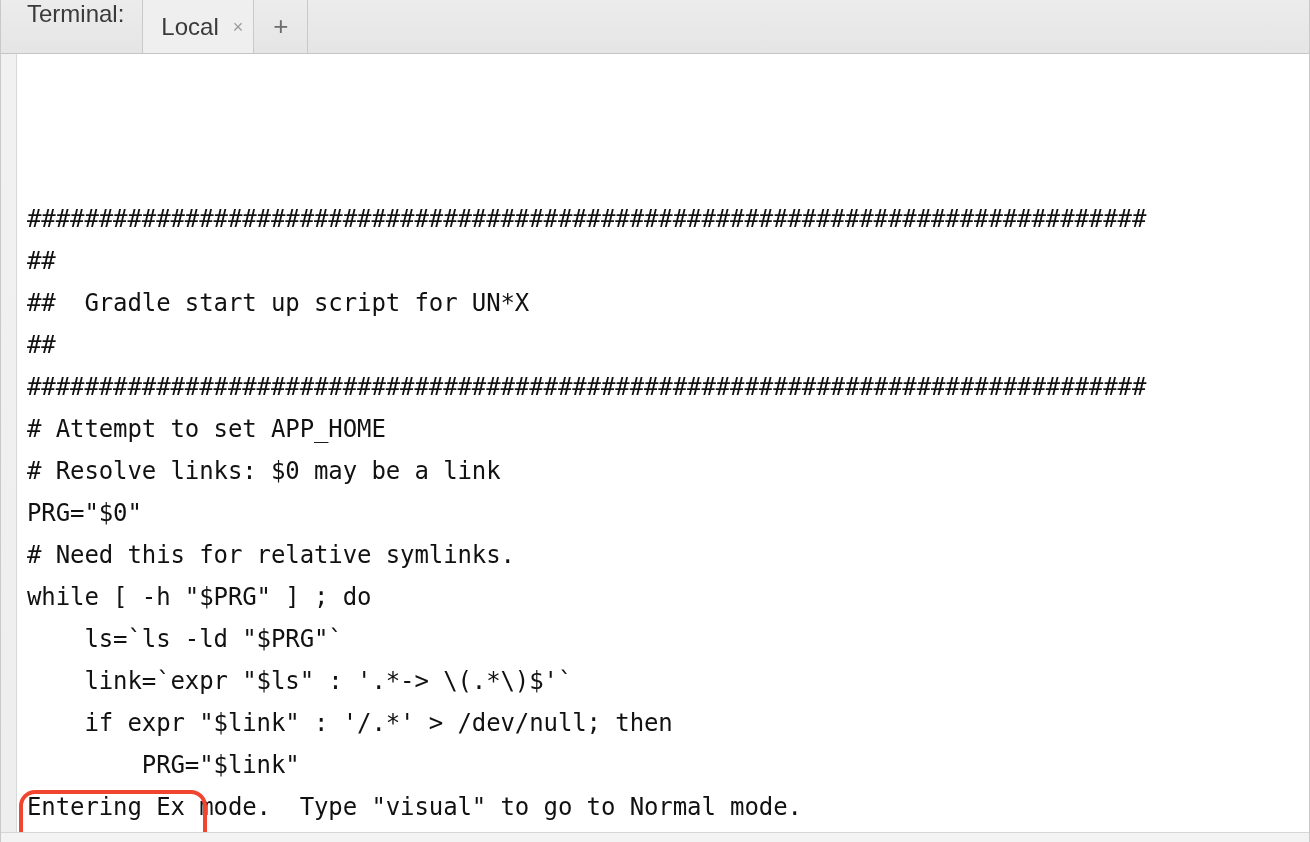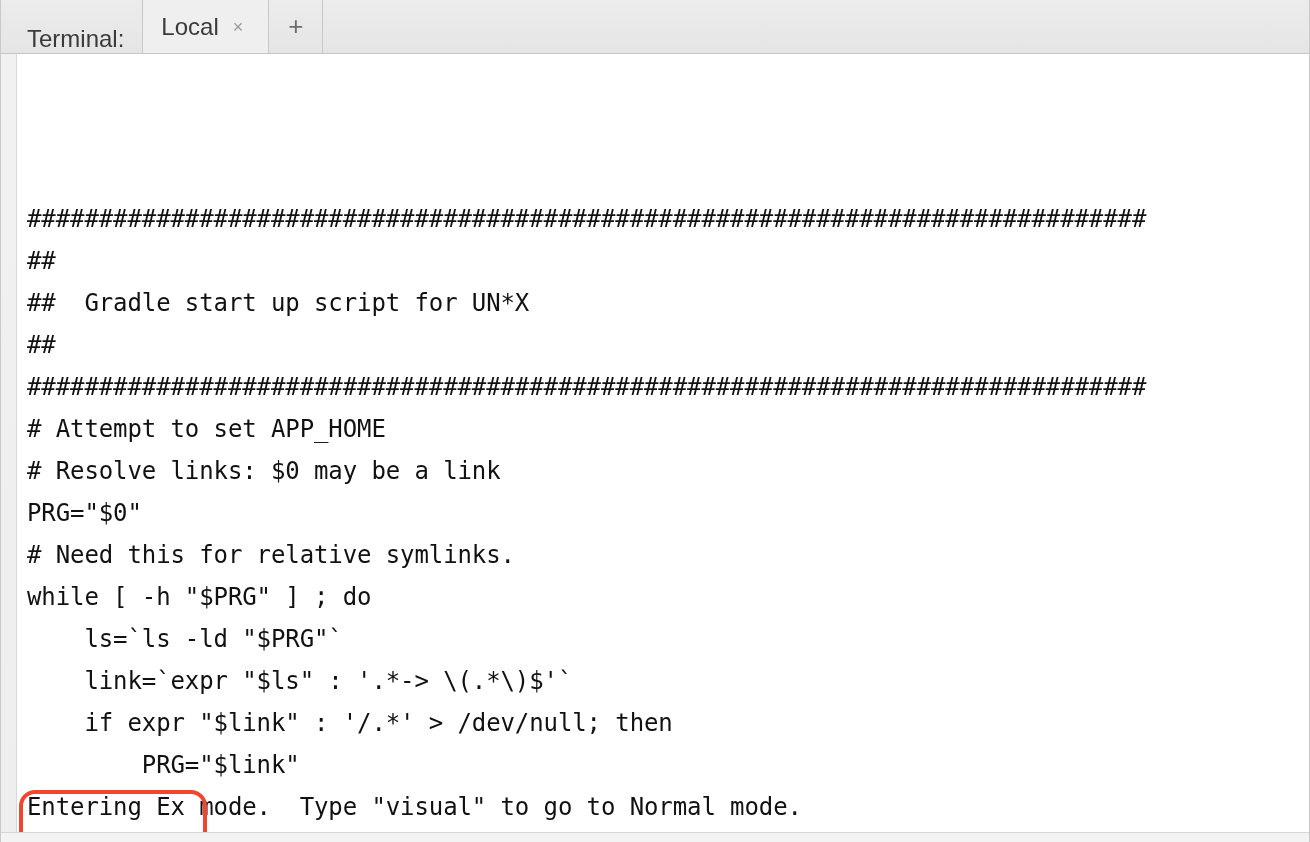--- a/index.html
+++ b/index.html
@@ -21,28 +21,28 @@
     height: 54px;
     background: linear-gradient(#ececec, #e5e5e5);
     border-bottom: 1px solid #c5c5c5;
     display: flex;
     align-items: stretch;
     font-family: -apple-system, "Helvetica Neue", Arial, sans-serif;
     font-size: 24px;
     color: #3a3a3a;
   }
   .tabbar .panel-label {
-    display: flex; align-items: flex-end;
+    display: flex; align-items: flex-start;
     padding: 0 18px 0 26px;
     border-right: 1px solid #c9c9c9;
     font-weight: 400;
   }
   .tabbar .tab {
     display: flex; align-items: center;
-    padding: 0 23px 0 18px;
+    padding: 0 8px 0 18px;
     background: #efefef;
     border-right: 1px solid #c9c9c9;
     gap: 12px;
     cursor: pointer;
   }
   .tabbar .tab .close {
     color: #9a9a9a;
     font-size: 18px;
     line-height: 1;
     padding: 2px;

